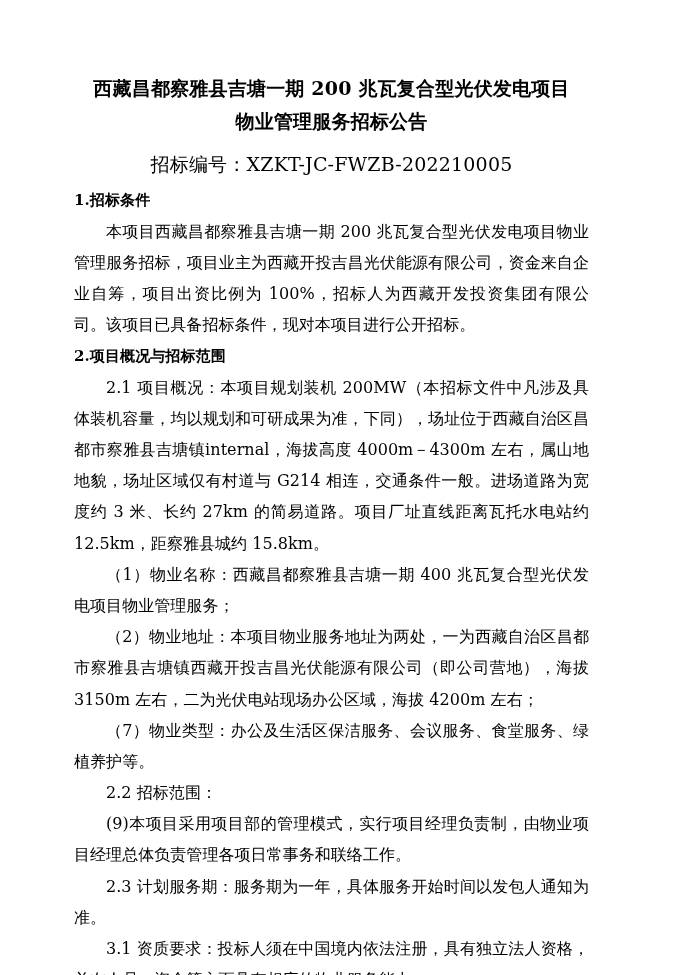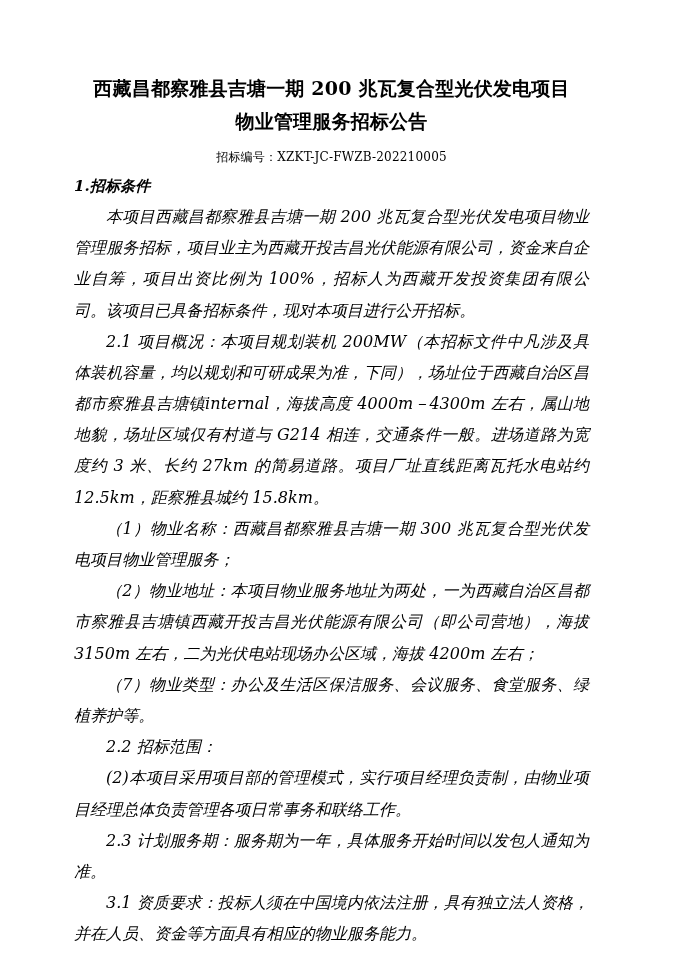--- a/index.html
+++ b/index.html
@@ -26,21 +26,21 @@
     font-size: 19px;
     font-weight: bold;
     line-height: 1.75;
     letter-spacing: 0.2px;
   }
   .doc-title .line {
     display: block;
   }
   .doc-number {
     text-align: center;
-    font-size: 12px;
+    font-size: 19px;
     line-height: 2.1;
     margin-top: 6px;
     letter-spacing: 0.2px;
   }
   .section-heading {
     font-size: 15px;
     font-weight: bold;
     line-height: 1.95;
     margin-top: 2px;
     letter-spacing: 0.1px;
@@ -49,47 +49,47 @@
     font-size: 16px;
     line-height: 1.95;
     margin: 0;
     text-align: justify;
     text-justify: inter-ideograph;
     text-indent: 2em;
     letter-spacing: 0.05px;
   }
   .content-block {
     margin-top: 0;
-    font-style: italic;
   }
 </style>
 </head>
 <body>
 
 <div class="page">
 
   <div class="doc-title">
     <span class="line">西藏昌都察雅县吉塘一期 200 兆瓦复合型光伏发电项目</span>
     <span class="line">物业管理服务招标公告</span>
   </div>
 
   <div class="doc-number">招标编号：XZKT-JC-FWZB-202210005</div>
 
   <div class="content-block">
     <div class="section-heading">1.招标条件</div>
     <p class="body-text">本项目西藏昌都察雅县吉塘一期 200 兆瓦复合型光伏发电项目物业管理服务招标，项目业主为西藏开投吉昌光伏能源有限公司，资金来自企业自筹，项目出资比例为 100%，招标人为西藏开发投资集团有限公司。该项目已具备招标条件，现对本项目进行公开招标。</p>
   </div>
 
   <div class="content-block">
+    <div class="section-heading">2.项目概况与招标范围</div>
     <p class="body-text">2.1 项目概况：本项目规划装机 200MW（本招标文件中凡涉及具体装机容量，均以规划和可研成果为准，下同），场址位于西藏自治区昌都市察雅县吉塘镇internal，海拔高度 4000m－4300m 左右，属山地地貌，场址区域仅有村道与 G214 相连，交通条件一般。进场道路为宽度约 3 米、长约 27km 的简易道路。项目厂址直线距离瓦托水电站约 12.5km，距察雅县城约 15.8km。</p>
-    <p class="body-text">（1）物业名称：西藏昌都察雅县吉塘一期 300 兆瓦复合型光伏发电项目物业管理服务；</p>
+    <p class="body-text">（1）物业名称：西藏昌都察雅县吉塘一期 400 兆瓦复合型光伏发电项目物业管理服务；</p>
     <p class="body-text">（2）物业地址：本项目物业服务地址为两处，一为西藏自治区昌都市察雅县吉塘镇西藏开投吉昌光伏能源有限公司（即公司营地），海拔 3150m 左右，二为光伏电站现场办公区域，海拔 4200m 左右；</p>
     <p class="body-text">（7）物业类型：办公及生活区保洁服务、会议服务、食堂服务、绿植养护等。</p>
     <p class="body-text">2.2 招标范围：</p>
-    <p class="body-text">(2)本项目采用项目部的管理模式，实行项目经理负责制，由物业项目经理总体负责管理各项日常事务和联络工作。</p>
+    <p class="body-text">(9)本项目采用项目部的管理模式，实行项目经理负责制，由物业项目经理总体负责管理各项日常事务和联络工作。</p>
     <p class="body-text">2.3 计划服务期：服务期为一年，具体服务开始时间以发包人通知为准。</p>
   </div>
 
   <div class="content-block">
     <p class="body-text">3.1 资质要求：投标人须在中国境内依法注册，具有独立法人资格，并在人员、资金等方面具有相应的物业服务能力。</p>
   </div>
 
 </div>
 
 </body></html>

